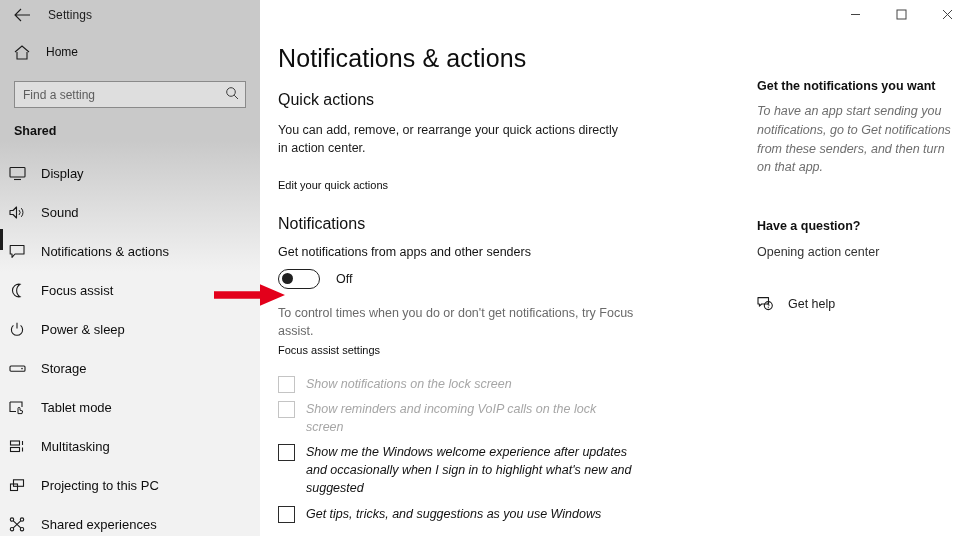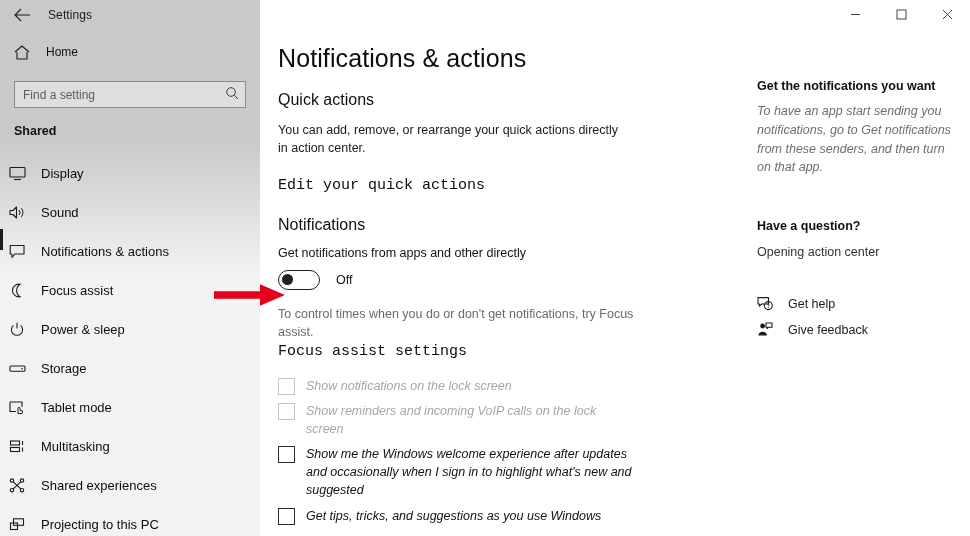--- a/index.html
+++ b/index.html
@@ -192,25 +192,24 @@
     color: #101010;
     margin-bottom: 12px;
   }
   .body-text {
     font-size: 12.5px;
     color: #1a1a1a;
     line-height: 1.46;
     max-width: 350px;
   }
   .link {
-    font-size: 15px;
+    font-size: 11px;
     color: #0c0c0c;
     text-decoration: none;
     display: inline-block;
-    font-family: Liberation Mono, monospace;
   }
 
   .spacer-22 { height: 22px; }
   .spacer-17 { height: 17px; }
   .spacer-14 { height: 14px; }
 
   .setting-label {
     font-size: 12.5px;
     color: #121212;
     margin-bottom: 9px;
@@ -484,58 +483,58 @@
             <path d="M13.5 2 L13.5 6 M13.5 8.5 L13.5 12.5" stroke="currentColor" stroke-width="1.1"></path>
           </svg>
         </span>
         <span class="lbl">Multitasking</span>
       </div>
 
       <div class="nav-item">
 
         <span class="ico">
           <svg width="17" height="15" viewBox="0 0 17 15">
+            <rect x="4.5" y="1.8" width="10" height="6.5" fill="none" stroke="currentColor" stroke-width="1.1"></rect>
+            <rect x="1.5" y="6" width="7" height="6.5" fill="none" stroke="currentColor" stroke-width="1.1"></rect>
+          </svg>
+        </span>
+        <span class="lbl">Projecting to this PC</span>
+      </div>
+
+      <div class="nav-item">
+
+        <span class="ico">
+          <svg width="17" height="15" viewBox="0 0 17 15">
             <circle cx="3" cy="2.6" r="1.7" fill="none" stroke="currentColor" stroke-width="1.1"></circle>
             <circle cx="13" cy="2.6" r="1.7" fill="none" stroke="currentColor" stroke-width="1.1"></circle>
             <circle cx="3" cy="12.2" r="1.7" fill="none" stroke="currentColor" stroke-width="1.1"></circle>
             <circle cx="13" cy="12.2" r="1.7" fill="none" stroke="currentColor" stroke-width="1.1"></circle>
             <path d="M4.3 3.9 L11.7 10.9 M11.7 3.9 L4.3 10.9" stroke="currentColor" stroke-width="1.1"></path>
           </svg>
         </span>
         <span class="lbl">Shared experiences</span>
       </div>
 
-      <div class="nav-item">
-
-        <span class="ico">
-          <svg width="17" height="15" viewBox="0 0 17 15">
-            <rect x="4.5" y="1.8" width="10" height="6.5" fill="none" stroke="currentColor" stroke-width="1.1"></rect>
-            <rect x="1.5" y="6" width="7" height="6.5" fill="none" stroke="currentColor" stroke-width="1.1"></rect>
-          </svg>
-        </span>
-        <span class="lbl">Projecting to this PC</span>
-      </div>
-
     </div>
   </div>
 
   <div class="content">
 
     <div class="page-title">Notifications &amp; actions</div>
 
     <div class="section-title">Quick actions</div>
     <div class="body-text">You can add, remove, or rearrange your quick actions directly in action center.</div>
 
     <div class="spacer-17"></div>
     <a class="link" href="#">Edit your quick actions</a>
 
     <div class="spacer-22"></div>
     <div class="section-title">Notifications</div>
 
-    <div class="setting-label">Get notifications from apps and other directly</div>
+    <div class="setting-label">Get notifications from apps and other senders</div>
 
     <div class="toggle-row">
       <div class="toggle">
         <div class="knob"></div>
       </div>
       <div class="toggle-state">Off</div>
     </div>
 
     <div class="spacer-14"></div>
     <div class="hint-text">To control times when you do or don't get notifications, try Focus assist.</div>
@@ -581,30 +580,20 @@
         <svg width="16" height="15" viewBox="0 0 16 15">
           <path d="M1 1.6 H11.5 V8 H4.6 L2.4 10.2 L2.4 8 H1 Z" fill="none" stroke="currentColor" stroke-width="1.1" stroke-linejoin="round"></path>
           <circle cx="11.3" cy="9.6" r="4" fill="none" stroke="currentColor" stroke-width="1.1"></circle>
           <path d="M10.2 8.1 A1.2 1.2 0 0 1 11.9 9.6 L11.3 10.4" fill="none" stroke="currentColor" stroke-width="0.95"></path>
           <circle cx="11.3" cy="11.6" r="0.55" fill="currentColor"></circle>
         </svg>
       </span>
       <span class="lbl">Get help</span>
     </div>
 
-    <div class="icon-link-row">
-      <span class="ico">
-        <svg width="16" height="15" viewBox="0 0 16 15">
-          <circle cx="5.6" cy="4" r="2.4" fill="currentColor"></circle>
-          <path d="M1.3 13.4 A4.4 4.4 0 0 1 10 13.4 Z" fill="currentColor"></path>
-          <path d="M9 1 H15 V5.2 H11.6 L10.2 6.7 L10.2 5.2 H9 Z" fill="none" stroke="currentColor" stroke-width="1.1" stroke-linejoin="round"></path>
-        </svg>
-      </span>
-      <span class="lbl">Give feedback</span>
-    </div>
   </div>
 
   <div class="annot-arrow">
     <svg width="72" height="26" viewBox="0 0 72 26">
       <path d="M0 9.2 H46 V2.2 L71 13 L46 23.8 V16.8 H0 Z" fill="#E3001B"></path>
     </svg>
   </div>
 
 </div>
 

